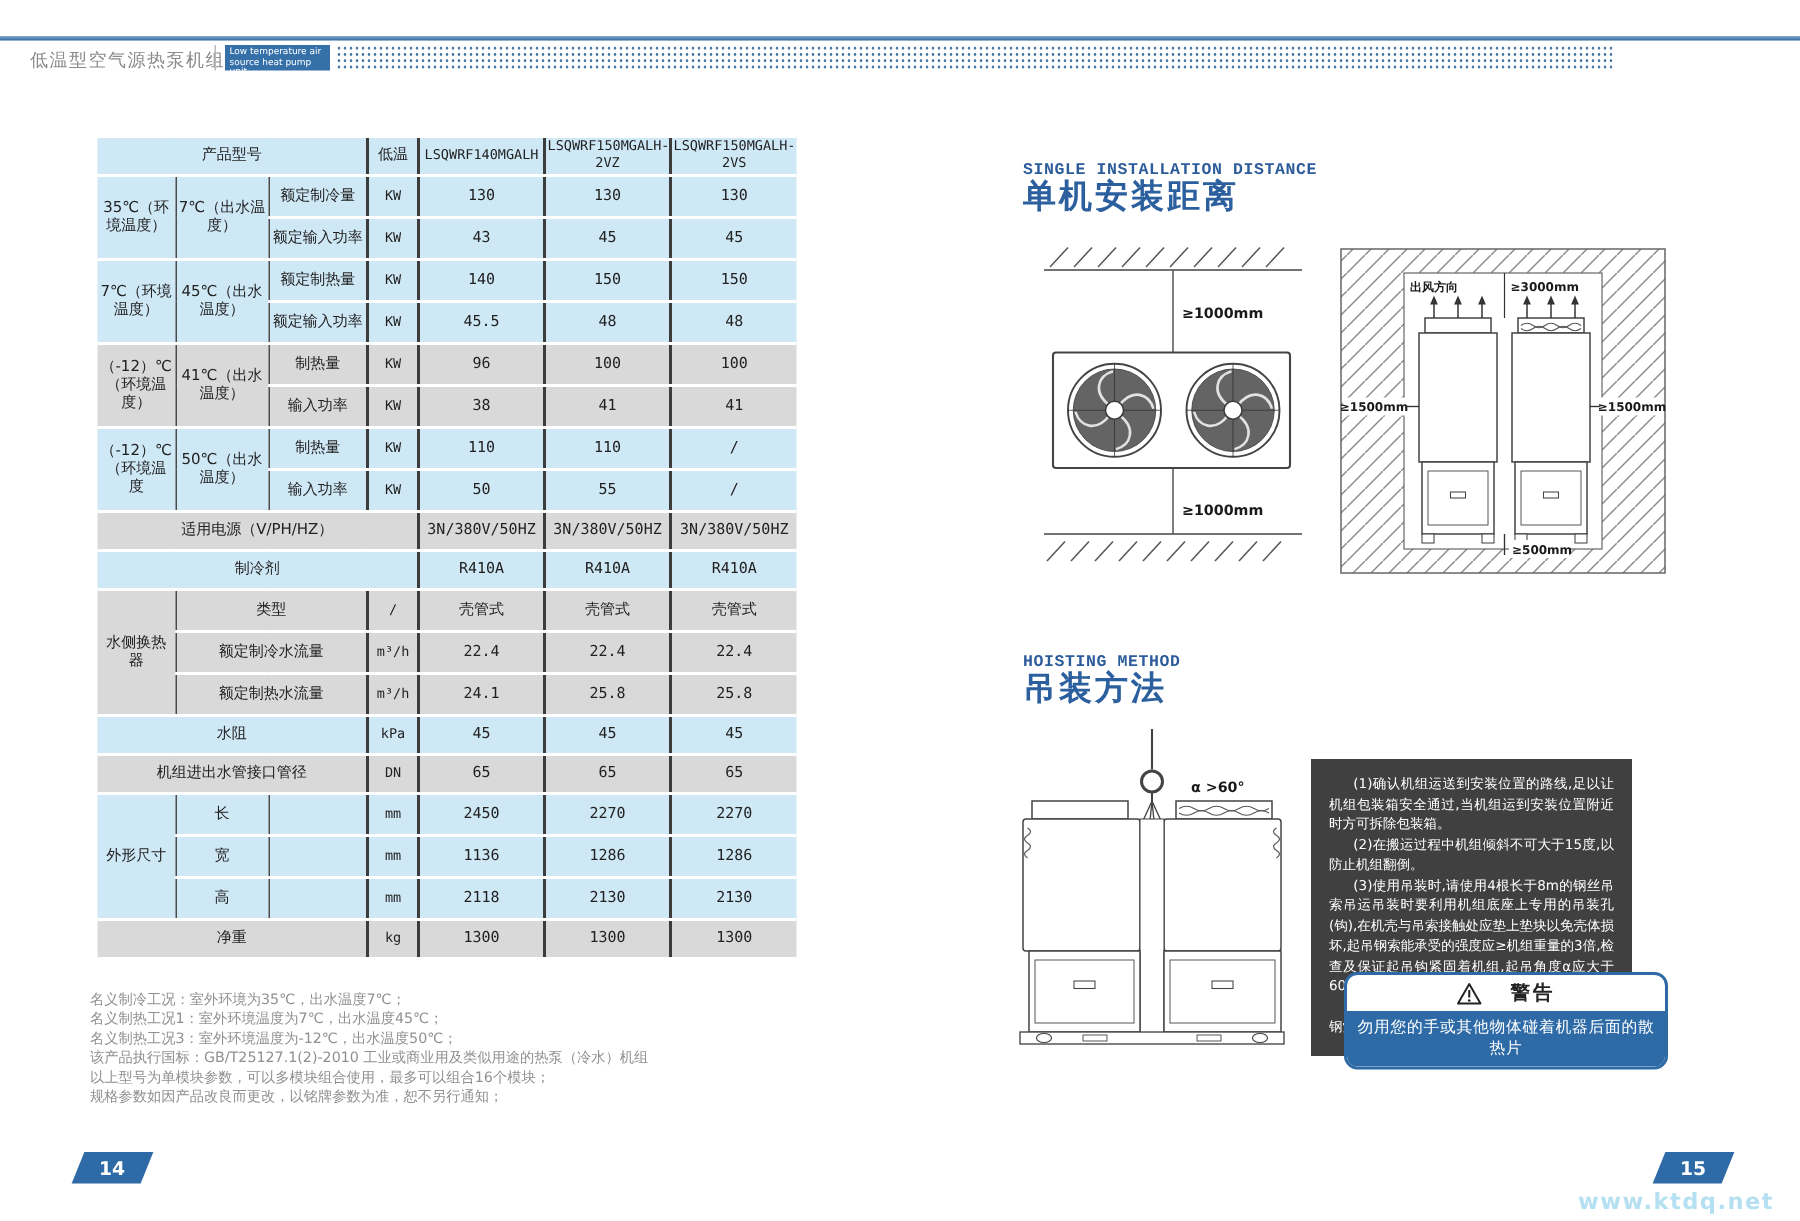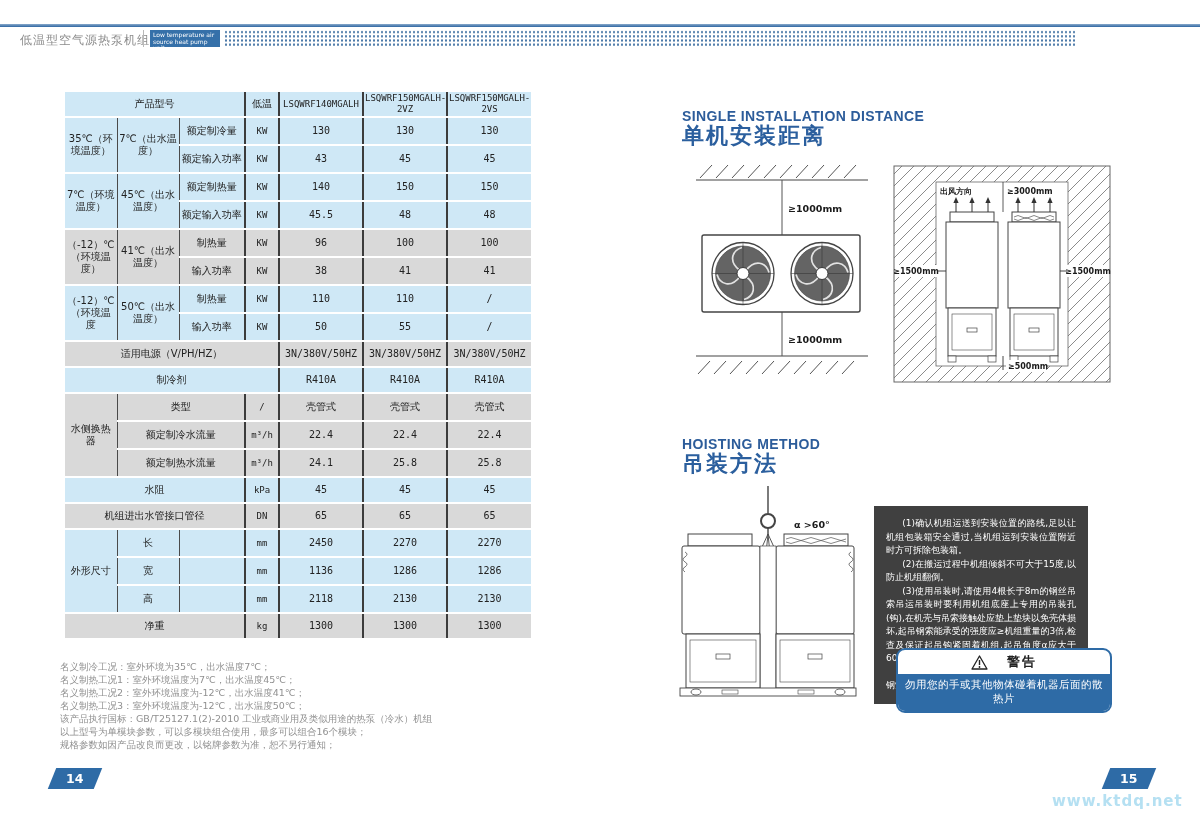--- a/index.html
+++ b/index.html
@@ -30,22 +30,22 @@
   .mdl  { font-family:"DejaVu Sans Mono", monospace; font-size:9px; }
   .unitc{ font-family:"DejaVu Sans Mono", monospace; font-size:9px; }
   .bold { font-weight:bold; }
   .rh28 td { height:28px; }
 
   
   .notes { position:absolute; left:60px; top:660px; width:430px; font-size:9.5px;
     color:#909090; line-height:13px; }
 
   
-  .sec-en { font-family:Liberation Sans, sans-serif; font-weight:bold; color:#2c5c9a;
-    font-size:14px; letter-spacing:0.4px; }
+  .sec-en { font-family:Liberation Mono, monospace; font-weight:bold; color:#2c5c9a;
+    font-size:11px; letter-spacing:0.4px; }
   .sec-cn { font-size:22px; font-weight:bold; color:#2b5f9e; letter-spacing:2px; line-height:1.1; }
   .t-install { position:absolute; left:682px; top:108px; }
   .t-hoist   { position:absolute; left:682px; top:436px; }
 
   .svg1 { position:absolute; left:676px; top:162px; }
   .svg2 { position:absolute; left:886px; top:158px; }
   .svg3 { position:absolute; left:656px; top:486px; }
   svg text { font-family:"DejaVu Sans", sans-serif; }
   .dimlabel { font-size:9.5px; font-weight:600; fill:#1a1a1a; }
   .dimsmall { font-size:8px; font-weight:600; fill:#1a1a1a; }
@@ -257,21 +257,20 @@
       <td class="bg-g bl2 mono">1300</td>
       <td class="bg-g bl2 mono">1300</td>
       <td class="bg-g bl2 mono">1300</td>
     </tr>
   </tbody>
     </table>
 
   <div class="notes">
     <div>名义制冷工况：室外环境为35℃，出水温度7℃；</div>
     <div>名义制热工况1：室外环境温度为7℃，出水温度45℃；</div>
-    <div>名义制热工况2：室外环境温度为-12℃，出水温度41℃；</div>
     <div>名义制热工况3：室外环境温度为-12℃，出水温度50℃；</div>
     <div>该产品执行国标：GB/T25127.1(2)-2010 工业或商业用及类似用途的热泵（冷水）机组</div>
     <div>以上型号为单模块参数，可以多模块组合使用，最多可以组合16个模块；</div>
     <div>规格参数如因产品改良而更改，以铭牌参数为准，恕不另行通知；</div>
   </div>
 
   <div class="t-install">
     <div class="sec-en">SINGLE INSTALLATION DISTANCE</div>
     <div class="sec-cn">单机安装距离</div>
   </div>

